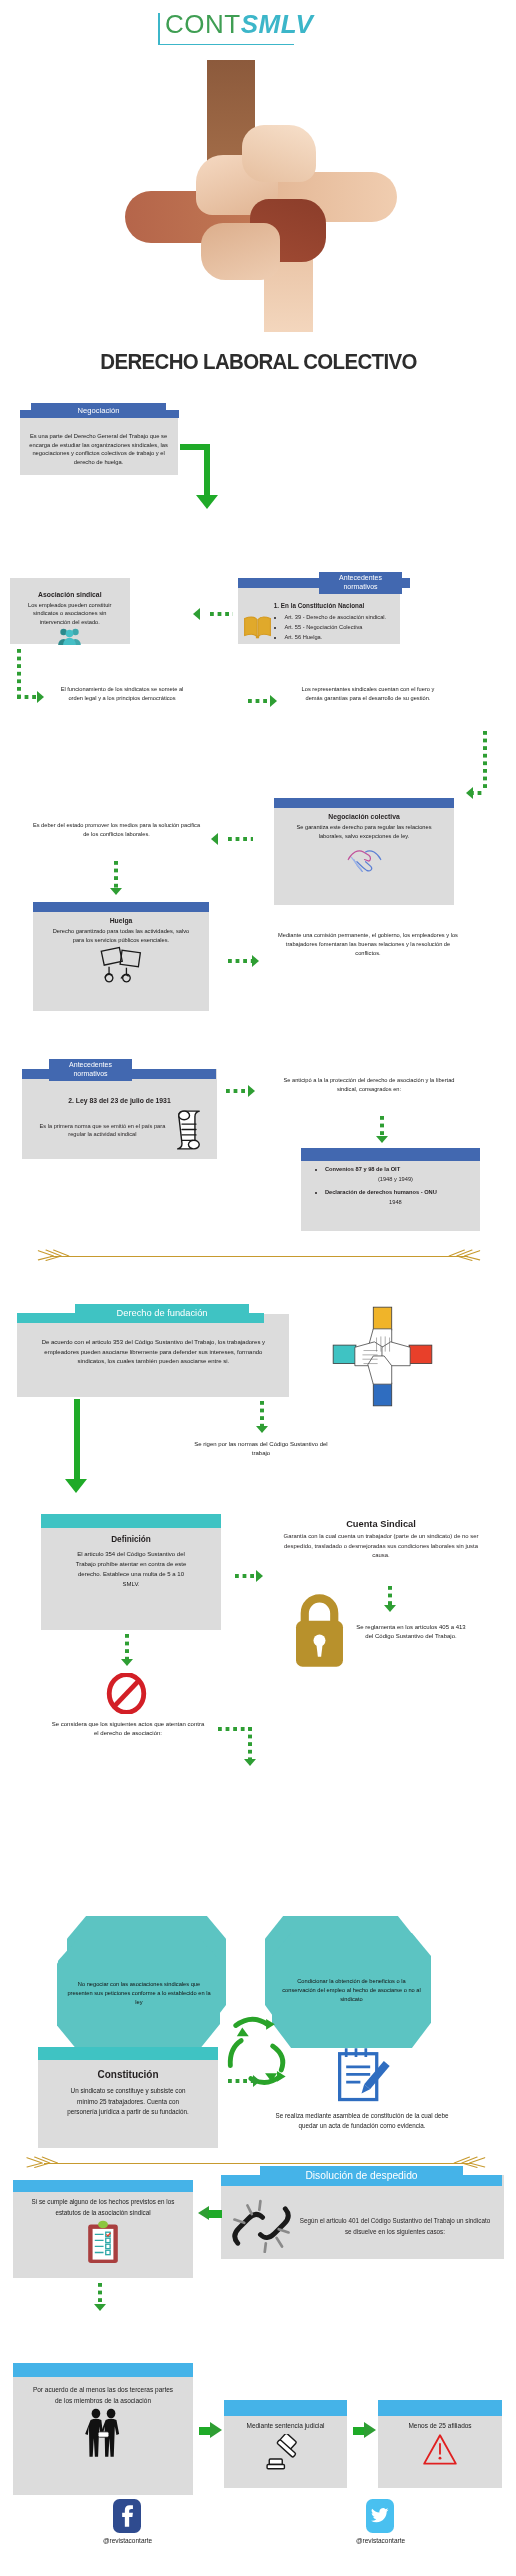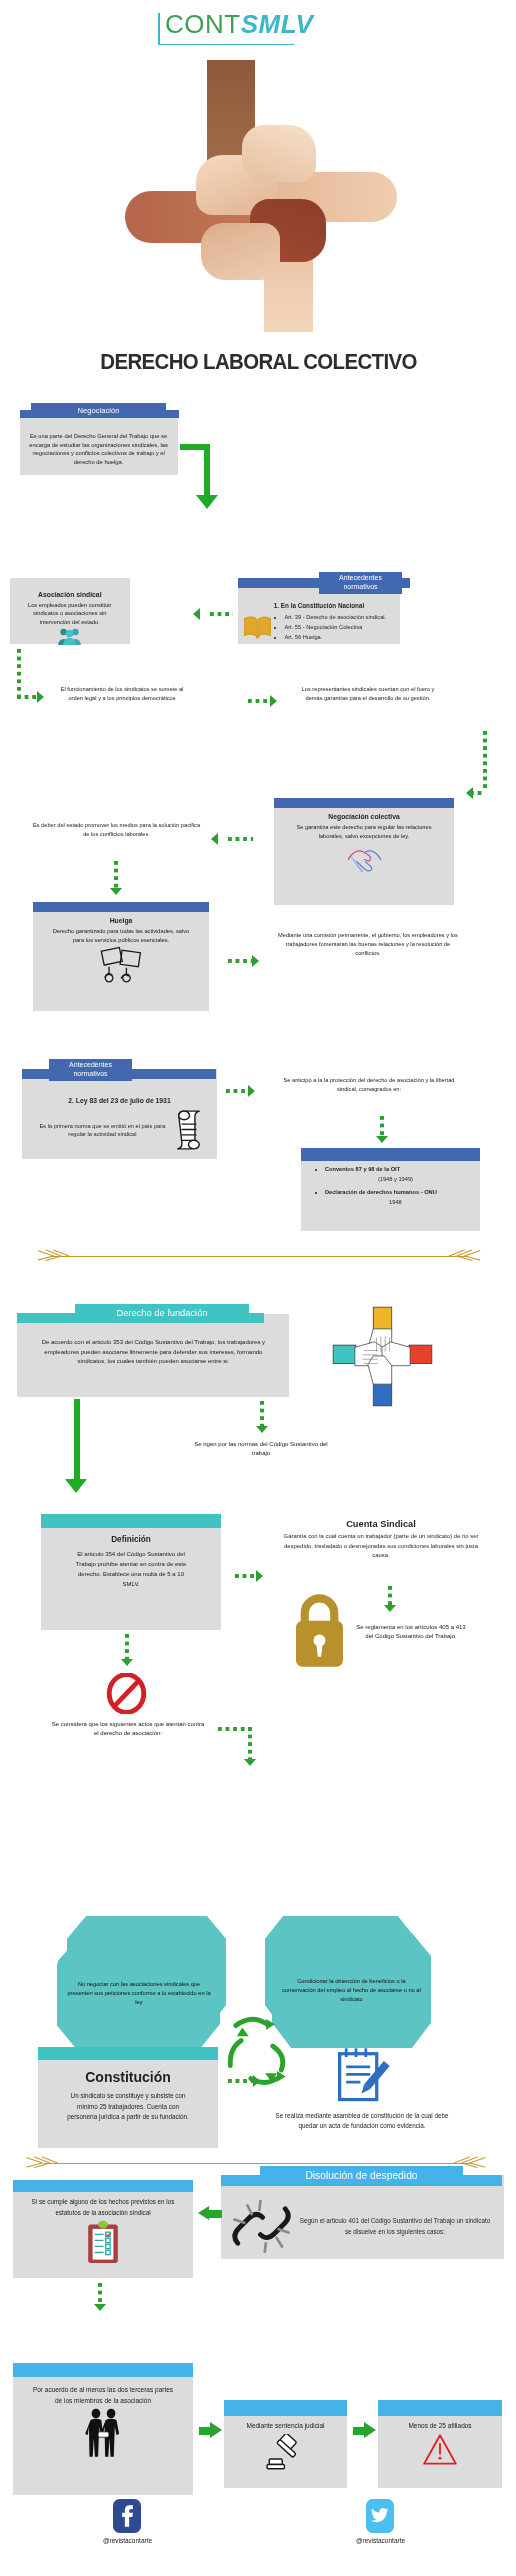--- a/index.html
+++ b/index.html
@@ -415,21 +415,21 @@
       <path d="M108 162 l16 -10 l-16 -10 z"></path>
     </g>
   </svg>
 </div>
 
 <div class="dashline-v abs" style="left:76px; top:2056px; height:28px;"></div>
 <div class="tri-down abs" style="left:72px; top:2084px;"></div>
 
 <div class="card" style="left:38px; top:2047px; width:180px; height:101px;">
   <div class="bar-top teal" style="height:13px;"></div>
-  <div class="card-title" style="margin-top:22px; font-size:14px;">Constitución</div>
+  <div class="card-title" style="margin-top:22px; font-size:10px;">Constitución</div>
   <div class="card-body" style="padding:3.3px 29px 0; font-size:6.3px; line-height:1.7;">Un sindicato se constituye y subsiste con mínimo 25 trabajadores. Cuenta con personería jurídica a partir de su fundación.</div>
 </div>
 
 <div class="dashline-h abs" style="left:228px; top:2079px; width:26px;"></div>
 <div class="tri-right abs" style="left:253px; top:2075px;"></div>
 
 <div class="abs" style="left:332px; top:2045px; width:60px; height:60px;">
   <svg width="60" height="60" viewBox="0 0 110 110" aria-hidden="true">
     <rect x="14" y="16" width="68" height="84" fill="#fff" stroke="#2f6dc0" stroke-width="6"></rect>
     <g stroke="#2f6dc0" stroke-width="5" fill="none">

